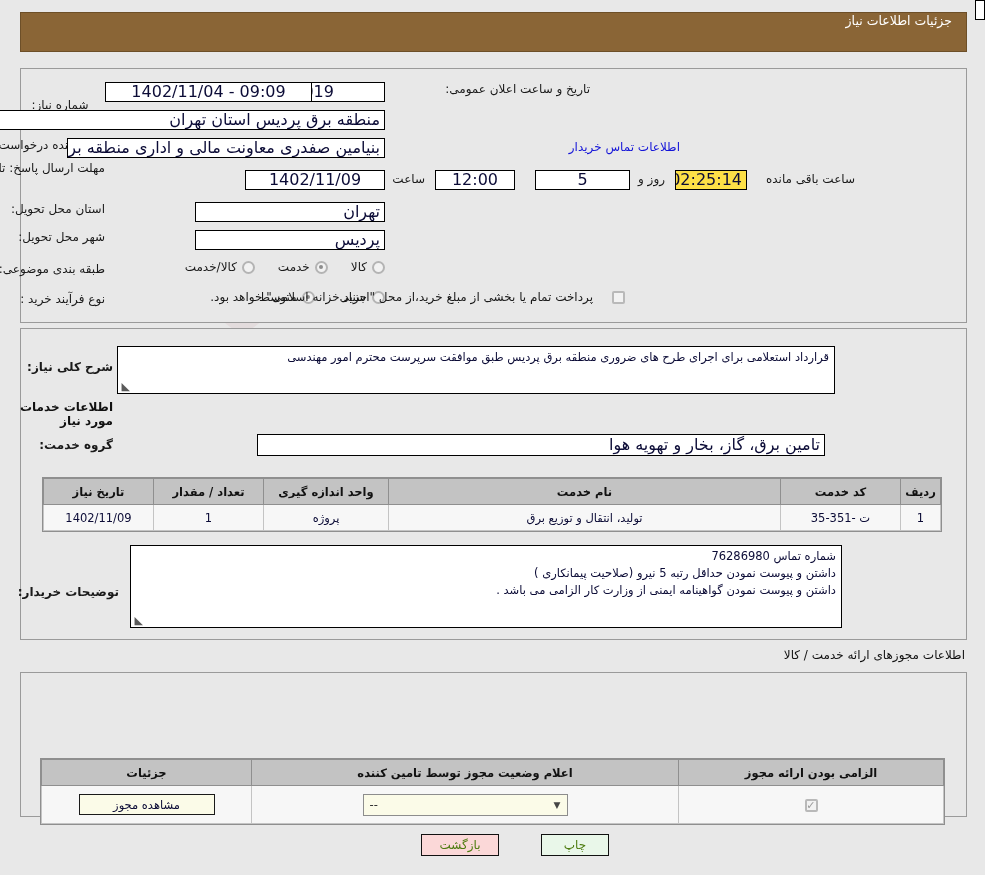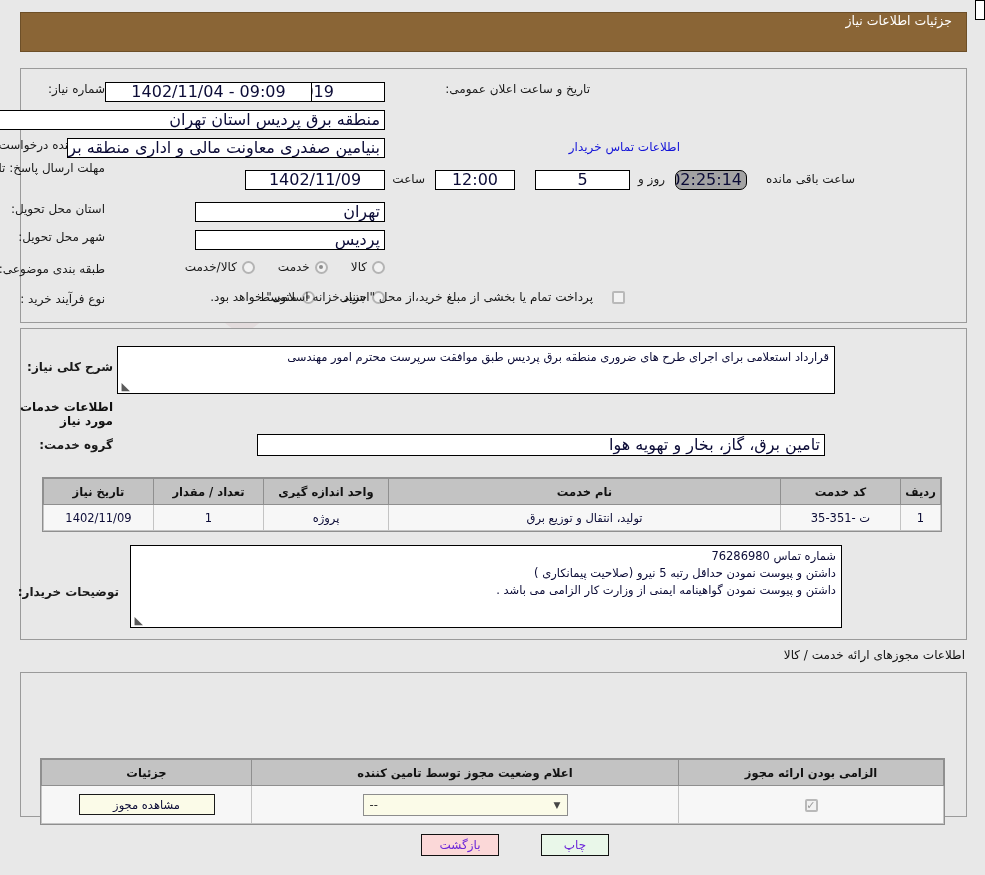--- a/index.html
+++ b/index.html
@@ -75,21 +75,21 @@
     height: 20px;
     font-size: 16px;
     color: #0b0b36;
     line-height: 18px;
     padding: 0 4px;
     text-align: center;
     overflow: hidden;
     white-space: nowrap;
   }
   .fld-right { text-align: right; }
-  .fld-yellow { background: #a3a3a3; border-radius: 7px; }
+  .fld-yellow { background: #fde047; }
 
   .link {
     color: #1414d8;
     font-size: 12px;
     text-decoration: none;
     cursor: pointer;
   }
 
   
   .radio {
@@ -218,21 +218,21 @@
     display: flex;
     align-items: center;
     justify-content: center;
     cursor: pointer;
   }
 
   .btn {
     border: 1px solid #111;
     height: 22px;
     font-size: 12px;
-    color: #6d28d9;
+    color: #4d7c0f;
     display: flex;
     align-items: center;
     justify-content: center;
     cursor: pointer;
     position: absolute;
   }
   .btn-print { background: #e9f7e9; }
   .btn-back  { background: #fbd8d8; }
 </style>
 </head>
@@ -250,21 +250,21 @@
       <text x="300" y="95" font-size="74" font-family="DejaVu Sans, sans-serif" font-weight="bold" direction="ltr">AnaTender.net</text>
     </g>
   </svg>
 
   <div class="header-bar">
     <span>جزئیات اطلاعات نیاز</span>
   </div>
 
   <div class="panel panel-top"></div>
 
-  <div class="row" style="right:880px; top:82px; width:90px; justify-content:flex-start; z-index:3;">
+  <div class="row" style="right:880px; top:98px; width:90px; justify-content:center; z-index:3;">
     <span class="lbl">شماره نیاز:</span>
   </div>
   <div class="fld" style="position:absolute; right:600px; top:82px; width:265px; z-index:3;">1102095114000019</div>
 
   <div class="row" style="right:395px; top:82px; z-index:3;">
     <span class="lbl">تاریخ و ساعت اعلان عمومی:</span>
   </div>
 
   <div class="fld" style="position:absolute; left:null;"></div>
 

